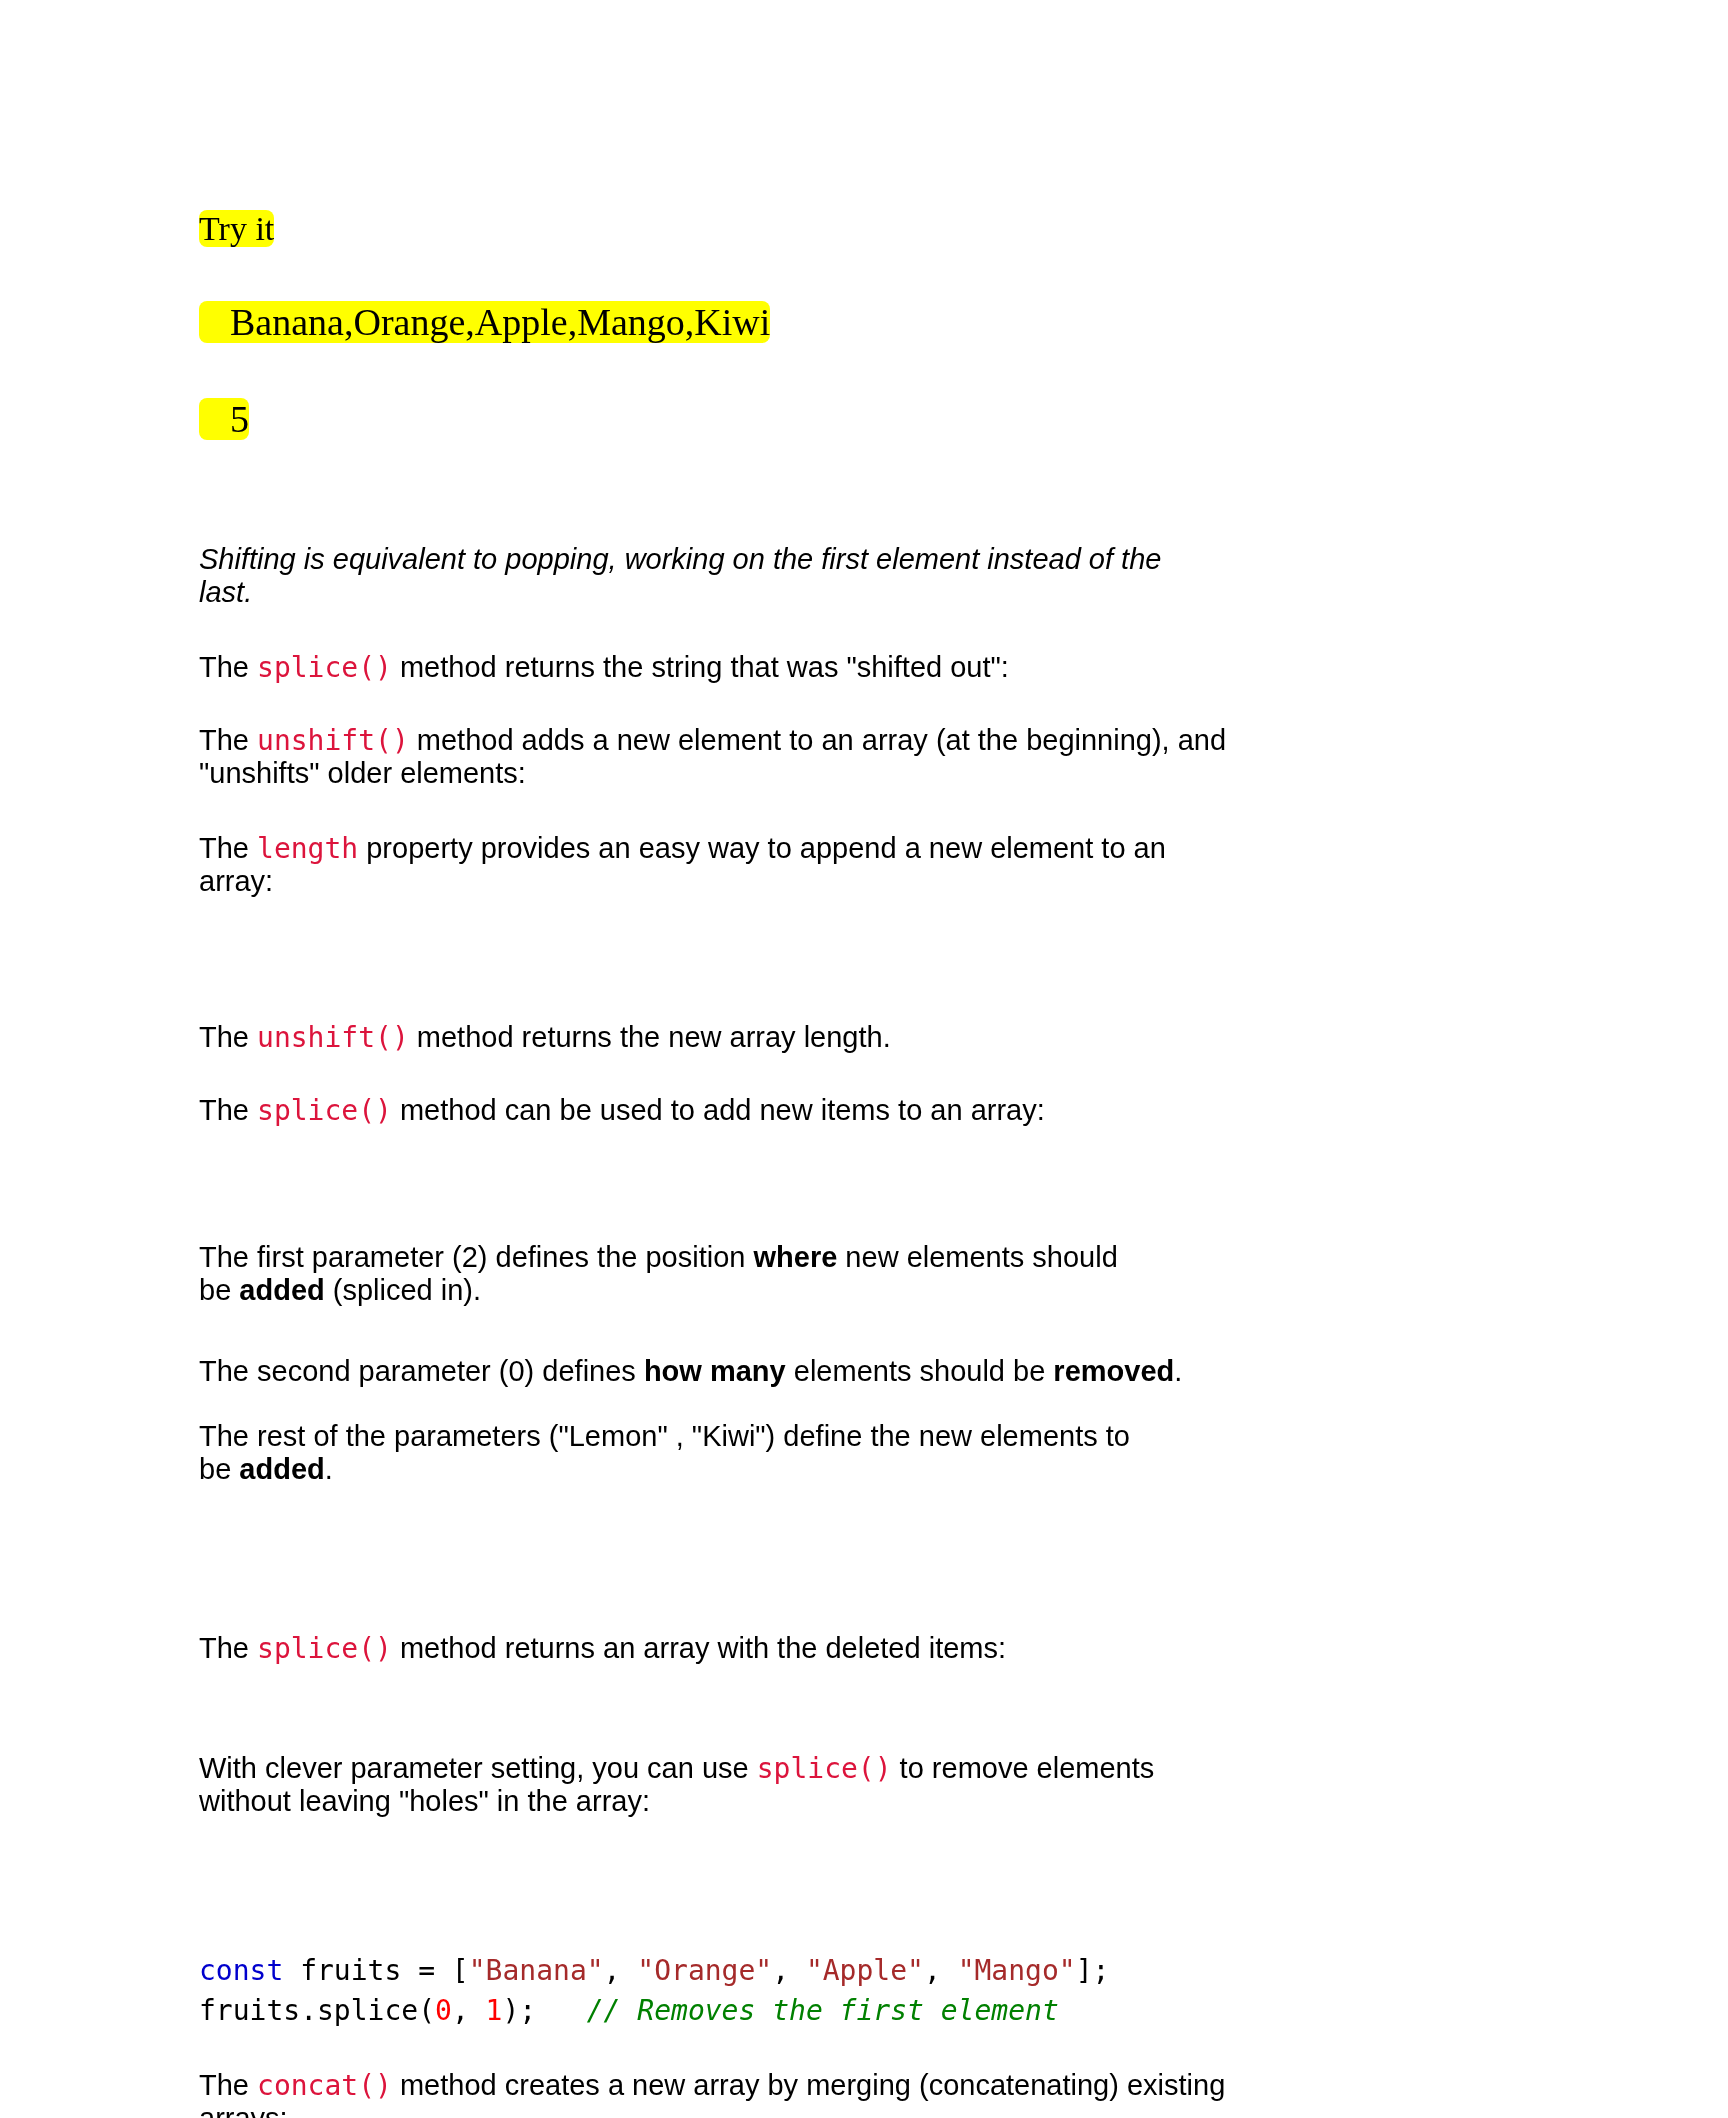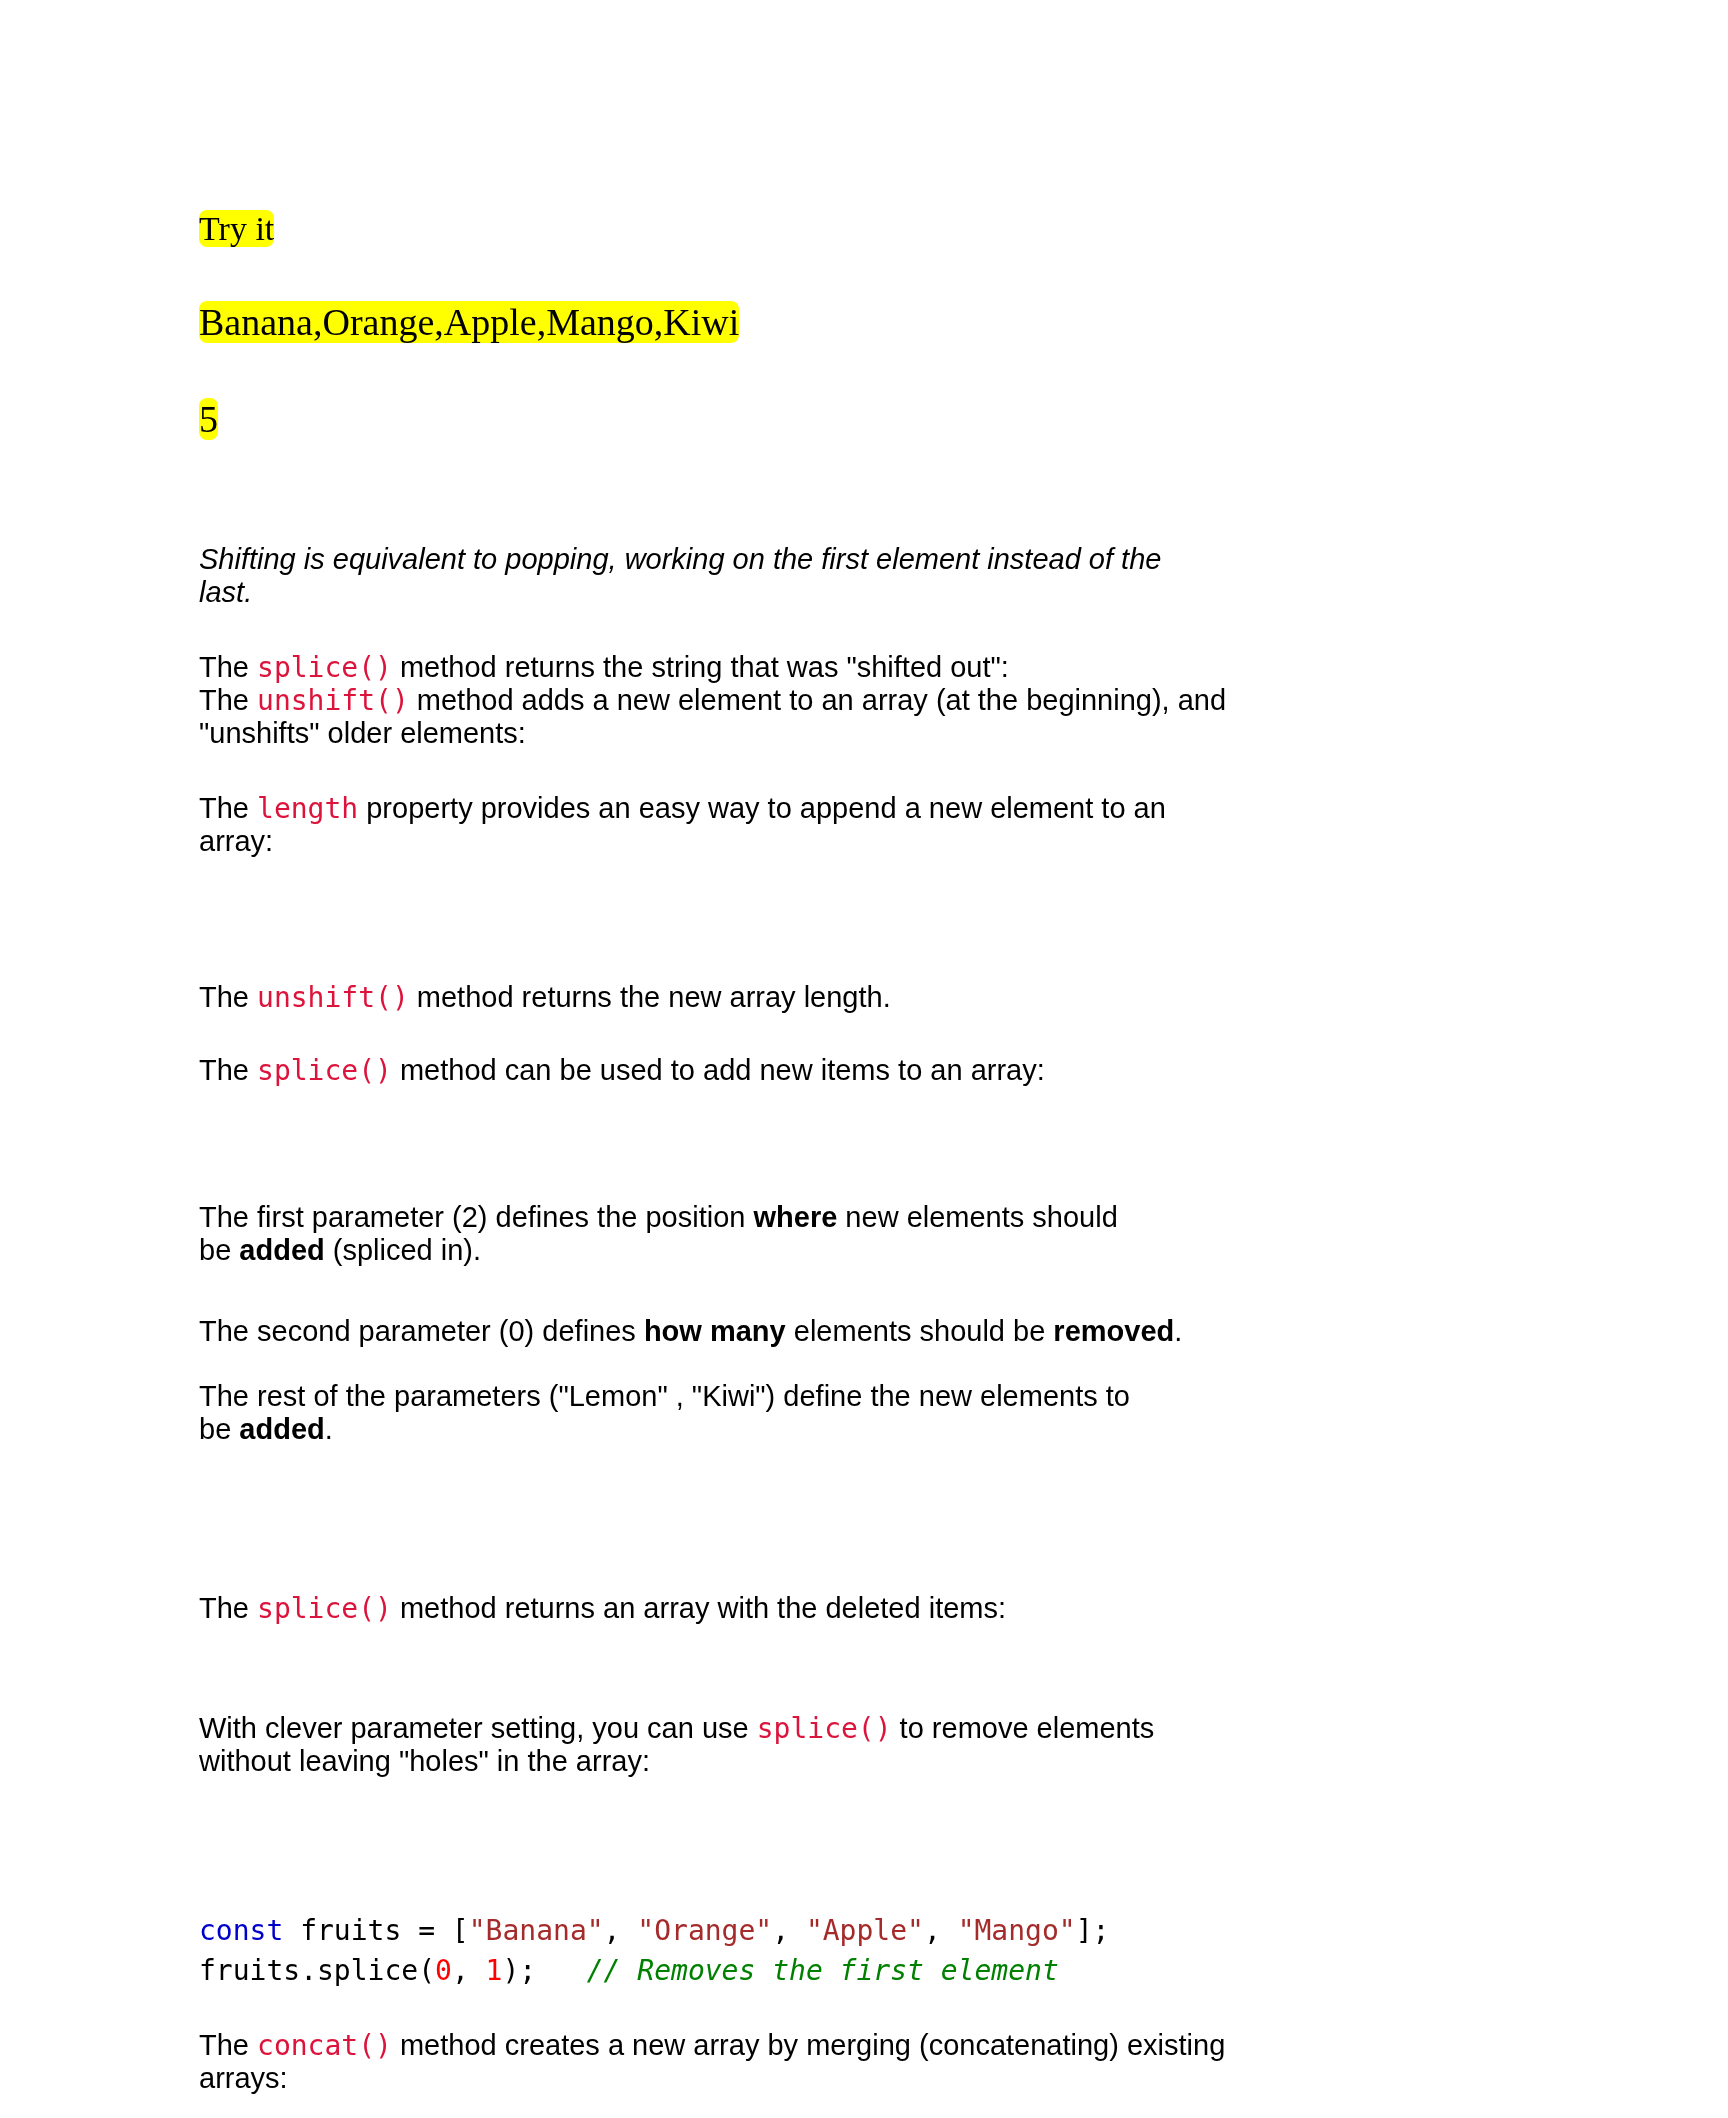--- a/index.html
+++ b/index.html
@@ -5,41 +5,41 @@
   :root{
     --c-hl:#FFFF00; --c-txt:#000000; --c-code:#DC143C;
     --c-kw:#0000CD; --c-str:#A52A2A; --c-num:#FF0000; --c-com:#008000;
   }
   html,body{margin:0;padding:0;background:#ffffff;}
   body{width:1729px;height:2237px;font-family:"Liberation Sans",sans-serif;}
   .page{box-sizing:border-box;width:1729px;height:2237px;padding:205px 123px 85px 199px;overflow:hidden;}
   .hl-line{margin:0;white-space:nowrap;}
   .hl{background:var(--c-hl);color:var(--c-txt);font-family:"Liberation Serif",serif;border-radius:8px;}
   .hl-lg{font-size:34px;line-height:47px;}
-  .hl-xl{font-size:38px;line-height:53px;}
+  .hl-xl{font-size:38px;line-height:53px;padding-left:31px;}
   .para{margin:0;font-size:29px;line-height:33px;color:var(--c-txt);white-space:nowrap;}
   .para strong{font-weight:700;}
   code.inline-code{font-family:"DejaVu Sans Mono","Liberation Mono",monospace;color:var(--c-code);font-size:28px;}
   .code-block{margin:0;font-family:"DejaVu Sans Mono","Liberation Mono",monospace;font-size:28px;line-height:40px;color:var(--c-txt);white-space:pre;}
   .tok-k{color:var(--c-kw);}
   .tok-s{color:var(--c-str);}
   .tok-n{color:var(--c-num);}
   .tok-c{color:var(--c-com);font-style:italic;}
 </style>
 </head>
 <body>
 
 <div class="page">
   <div id="doc">
       <p class="hl-line" style="margin-top: 0px;"><mark class="hl hl-lg">Try it</mark></p>
       <p class="hl-line" style="margin-top: 44px;"><mark class="hl hl-xl">Banana,Orange,Apple,Mango,Kiwi</mark></p>
       <p class="hl-line" style="margin-top: 44px;"><mark class="hl hl-xl">5</mark></p>
       <p class="para" style="margin-top: 97px; font-style: italic;"><span>Shifting is equivalent to popping, working on the first element instead of the</span><br><span>last.</span></p>
       <p class="para" style="margin-top: 42px;"><span>The </span><code class="inline-code">splice()</code><span> method returns the string that was "shifted out":</span></p>
-      <p class="para" style=""><span>The </span><code class="inline-code">unshift()</code><span> method adds a new element to an array (at the beginning), and</span><br><span>"unshifts" older elements:</span></p>
+      <p class="para" style="margin-top: 40px;"><span>The </span><code class="inline-code">unshift()</code><span> method adds a new element to an array (at the beginning), and</span><br><span>"unshifts" older elements:</span></p>
       <p class="para" style="margin-top: 42px;"><span>The </span><code class="inline-code">length</code><span> property provides an easy way to append a new element to an</span><br><span>array:</span></p>
       <p class="para" style="margin-top: 123px;"><span>The </span><code class="inline-code">unshift()</code><span> method returns the new array length.</span></p>
       <p class="para" style="margin-top: 40px;"><span>The </span><code class="inline-code">splice()</code><span> method can be used to add new items to an array:</span></p>
       <p class="para" style="margin-top: 114px;"><span>The first parameter (2) defines the position </span><strong>where</strong><span> new elements should</span><br><span>be </span><strong>added</strong><span> (spliced in).</span></p>
       <p class="para" style="margin-top: 48px;"><span>The second parameter (0) defines </span><strong>how many</strong><span> elements should be </span><strong>removed</strong><span>.</span></p>
       <p class="para" style="margin-top: 32px;"><span>The rest of the parameters ("Lemon" , "Kiwi") define the new elements to</span><br><span>be </span><strong>added</strong><span>.</span></p>
       <p class="para" style="margin-top: 146px;"><span>The </span><code class="inline-code">splice()</code><span> method returns an array with the deleted items:</span></p>
       <p class="para" style="margin-top: 87px;"><span>With clever parameter setting, you can use </span><code class="inline-code">splice()</code><span> to remove elements</span><br><span>without leaving "holes" in the array:</span></p>
       <pre class="code-block" style="margin-top: 133px;"><span class="tok-k">const</span><span> fruits = [</span><span class="tok-s">"Banana"</span><span>, </span><span class="tok-s">"Orange"</span><span>, </span><span class="tok-s">"Apple"</span><span>, </span><span class="tok-s">"Mango"</span><span>];</span>
 <span>fruits.splice(</span><span class="tok-n">0</span><span>, </span><span class="tok-n">1</span><span>);   </span><span class="tok-c">// Removes the first element</span></pre>

